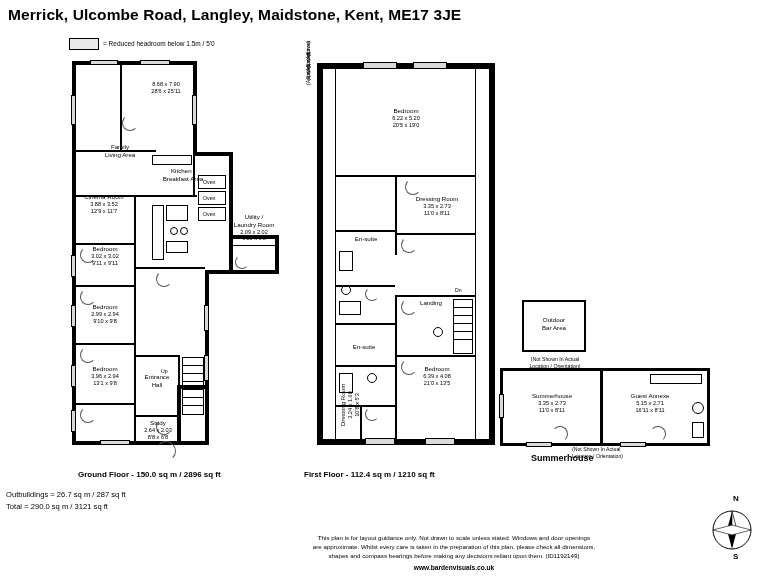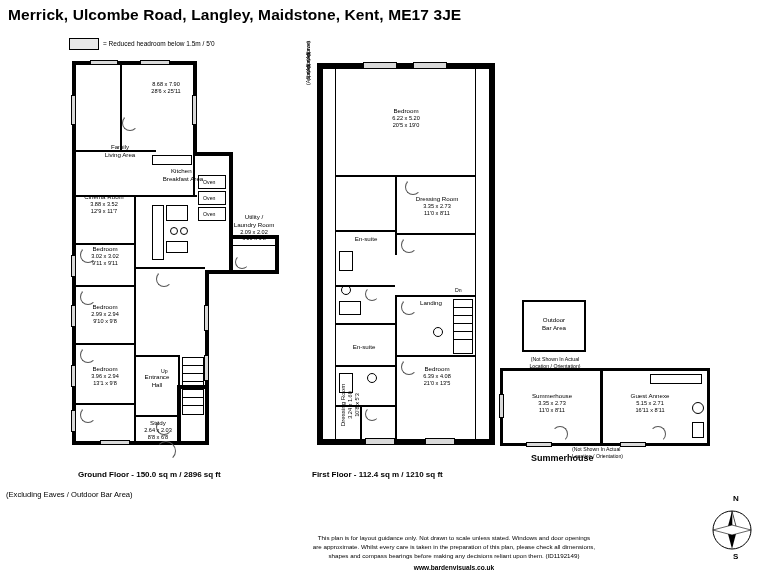--- a/index.html
+++ b/index.html
@@ -279,21 +279,21 @@
     <div class="rdim">3.24 x 1.60</div>
     <div class="rdim2">10'8 x 5'3</div>
   </div>
   <div class="room" style="left:96px; top:310px; width:72px;">
     <div class="rname">Bedroom</div>
     <div class="rdim">6.39 x 4.08</div>
     <div class="rdim2">21'0 x 13'5</div>
   </div>
 </div>
 
-<div class="floorcap" style="left:312px; top:470px;">First Floor - 112.4 sq m / 1210 sq ft</div>
+<div class="floorcap" style="left:304px; top:470px;">First Floor - 112.4 sq m / 1210 sq ft</div>
 
 <div class="plan" style="left:522px; top:300px; width:64px; height:52px;">
   <div class="w" style="left:0; top:0; width:64px; height:2px;"></div>
   <div class="w" style="left:0; top:0; width:2px; height:52px;"></div>
   <div class="w" style="left:62px; top:0; width:2px; height:52px;"></div>
   <div class="w" style="left:0; top:50px; width:64px; height:2px;"></div>
   <div class="room" style="left:6px; top:16px; width:52px;">
     <div class="rname">Outdoor</div>
     <div class="rname">Bar Area</div>
   </div>
@@ -330,21 +330,22 @@
     <div class="rdim2">16'11 x 8'11</div>
   </div>
 </div>
 
 <div class="note" style="left:572px; top:446px; width:110px; white-space:pre-line; text-align:left;">(Not Shown In Actual
 Location / Orientation)</div>
 
 <div class="outcap" style="left:531px; top:453px;">Summerhouse</div>
 
 <div class="summary" style="left:6px; top:489px;">
-  <div>(Excluding Eaves / Outdoor Bar Area)</div>
+  <div>Outbuildings = 26.7 sq m / 287 sq ft</div>
+  <div>Total = 290.0 sq m / 3121 sq ft</div>
 </div>
 
 <div class="disclaimer" style="left:174px; top:534px; width:560px;">
   <div>This plan is for layout guidance only. Not drawn to scale unless stated. Windows and door openings</div>
   <div>are approximate. Whilst every care is taken in the preparation of this plan, please check all dimensions,</div>
   <div>shapes and compass bearings before making any decisions reliant upon them. (ID1192149)</div>
   <div class="site" style="margin-top:2px;">www.bardenvisuals.co.uk</div>
 </div>
 
 <div class="compass-label" style="left:733px; top:494px;">N</div>

